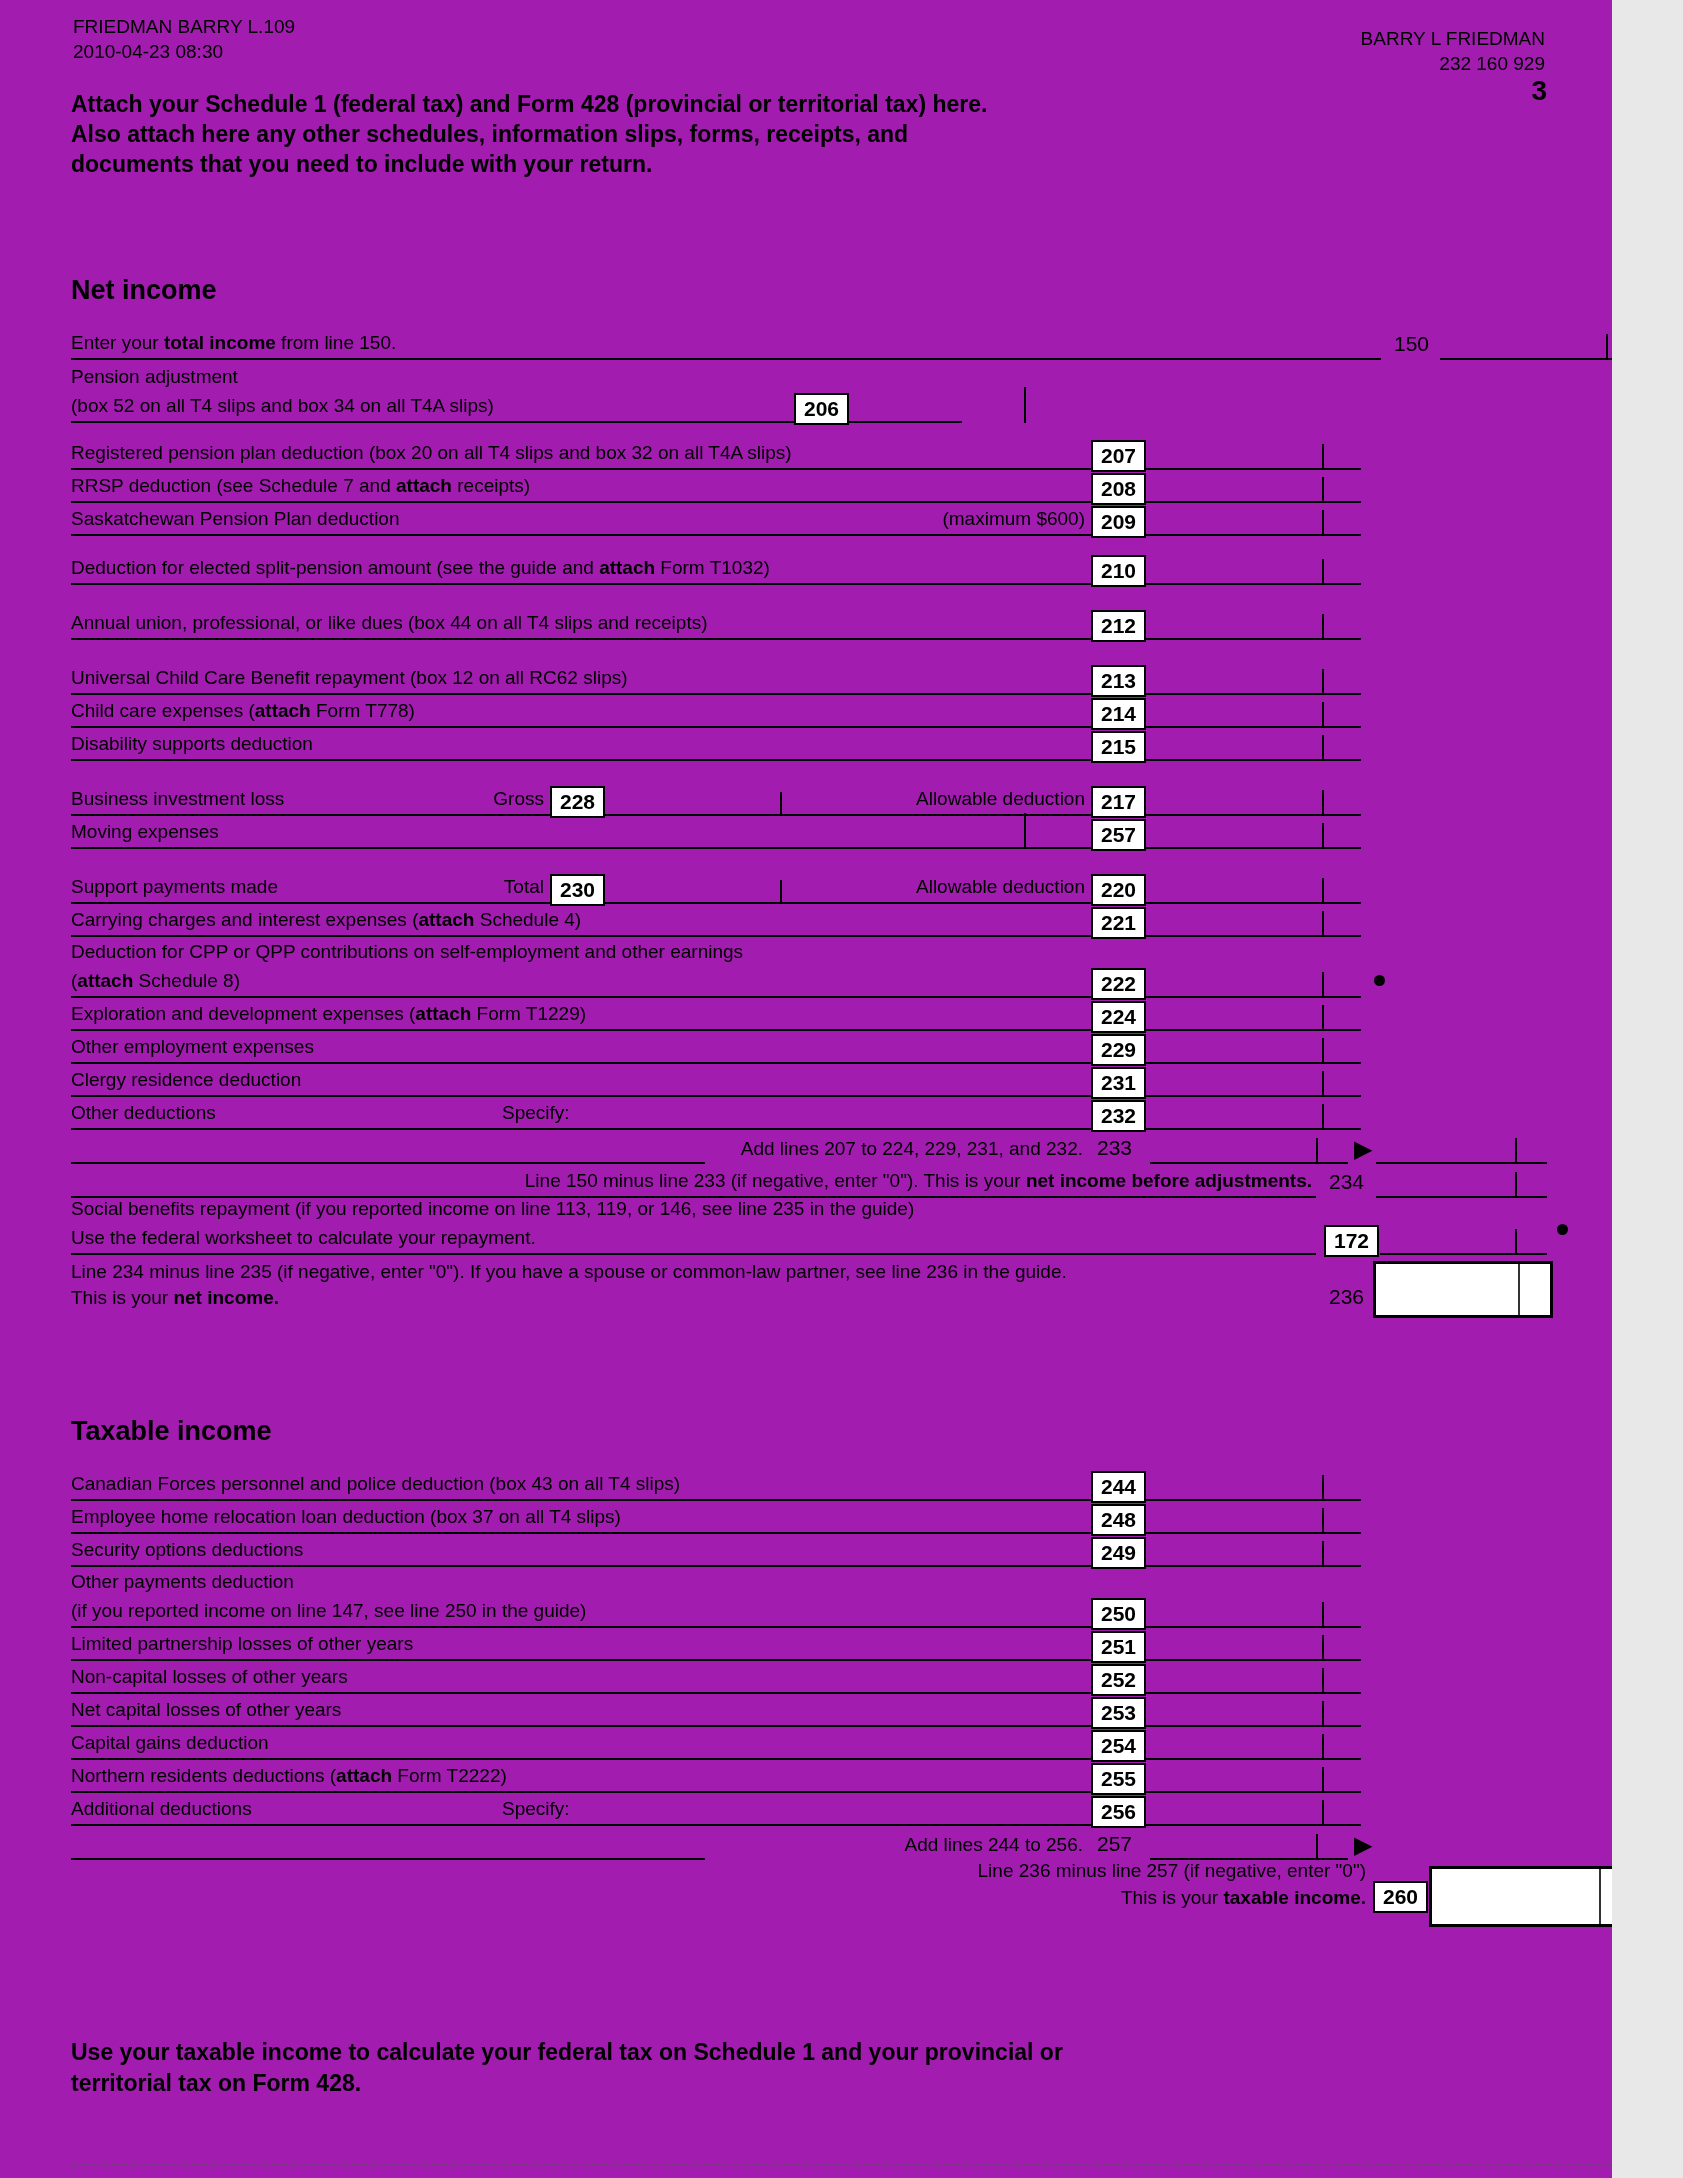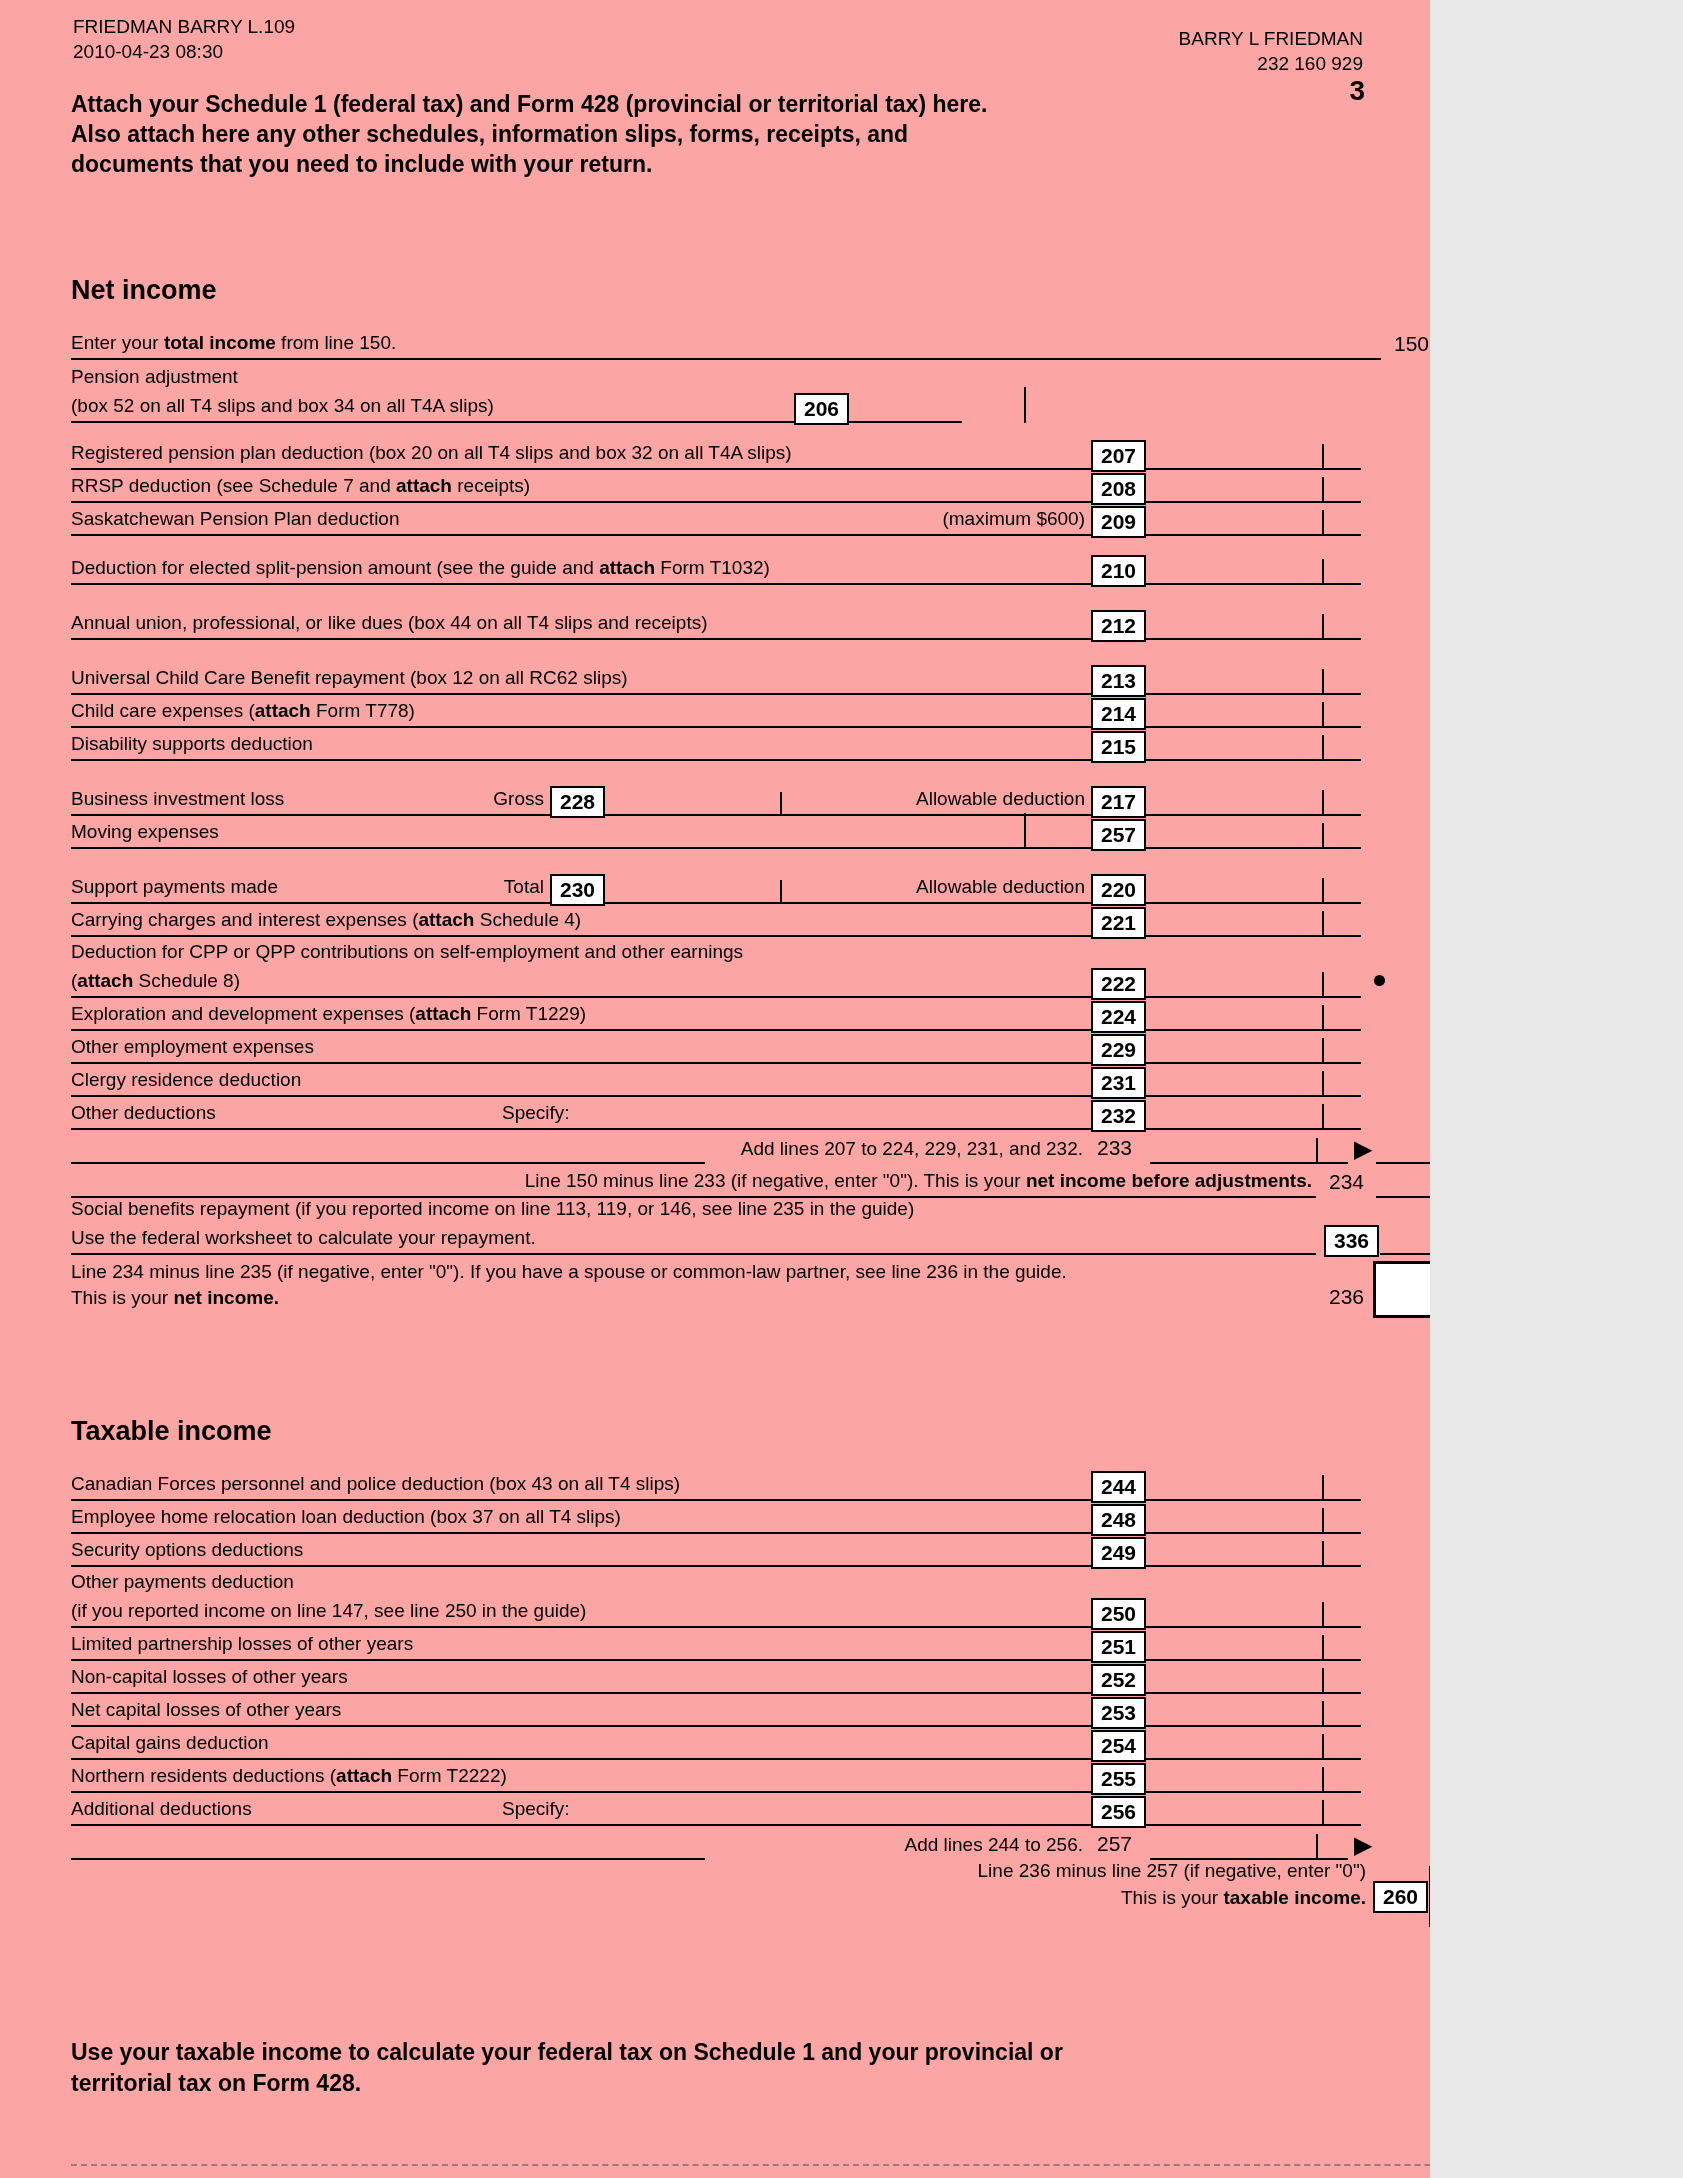--- a/index.html
+++ b/index.html
@@ -1,16 +1,16 @@
 <!DOCTYPE html>
 <html><head>
 <meta charset="utf-8">
 <style>
   html,body{margin:0;padding:0;background:#e8e8e8;}
-  .page{position:relative;width:1430px;height:2178px;background:#fca5a5;color:#000;
+  .page{position:relative;width:1612px;height:2178px;background:#a21caf;color:#000;
         font-family:"Liberation Sans", sans-serif;overflow:hidden;}
   
   .hdr-left{position:absolute;left:73px;top:14px;font-size:19px;line-height:25px;}
   .hdr-right{position:absolute;right:67px;top:26px;text-align:right;font-size:19px;line-height:25px;}
   .pageno{position:absolute;right:65px;top:75px;font-size:28px;font-weight:700;}
   .attach{position:absolute;left:71px;top:89px;font-size:23px;font-weight:700;line-height:30px;}
   .footer{position:absolute;left:71px;top:2037px;font-size:23px;font-weight:700;line-height:31px;}
   .botline{position:absolute;left:71px;top:2164px;width:1540px;border-top:2px dashed #555;opacity:.55;}
   
   .sec{position:absolute;left:0;width:1683px;}
@@ -307,21 +307,21 @@
           <span class="np np2">234</span>
           <div class="tamt">
             <span class="cd"></span>
           </div>
         </div>
         <div class="row t-social">
           <div class="lbl lblw">
             <span class="l1">Social benefits repayment (if you reported income on line 113, 119, or 146, see line 235 in the guide)</span>
             <span class="l2">Use the federal worksheet to calculate your repayment.</span>
           </div>
-          <div class="numbox nb235">336</div>
+          <div class="numbox nb235">172</div>
           <div class="amt amt235">
             <span class="cd cd30"></span>
           </div>
           <span class="dot dot-b"></span>
         </div>
         <div class="row t-result">
           <span class="l1f">Line 234 minus line 235 (if negative, enter "0"). If you have a spouse or common-law partner, see line 236 in the guide.</span>
           <span class="l2r">This is your <b>net income.</b></span>
           <span class="npr">236</span>
           <div class="boldbox">

